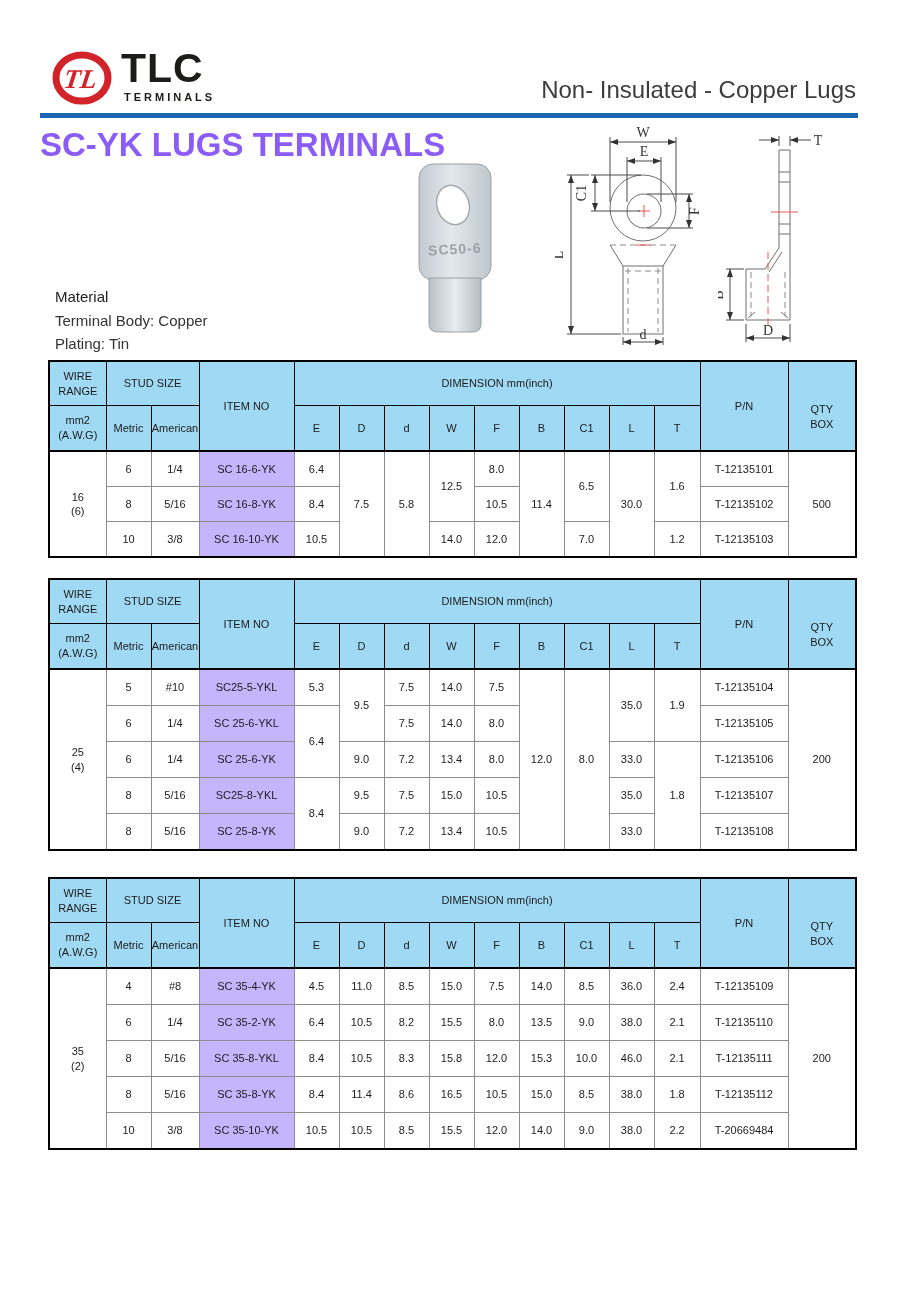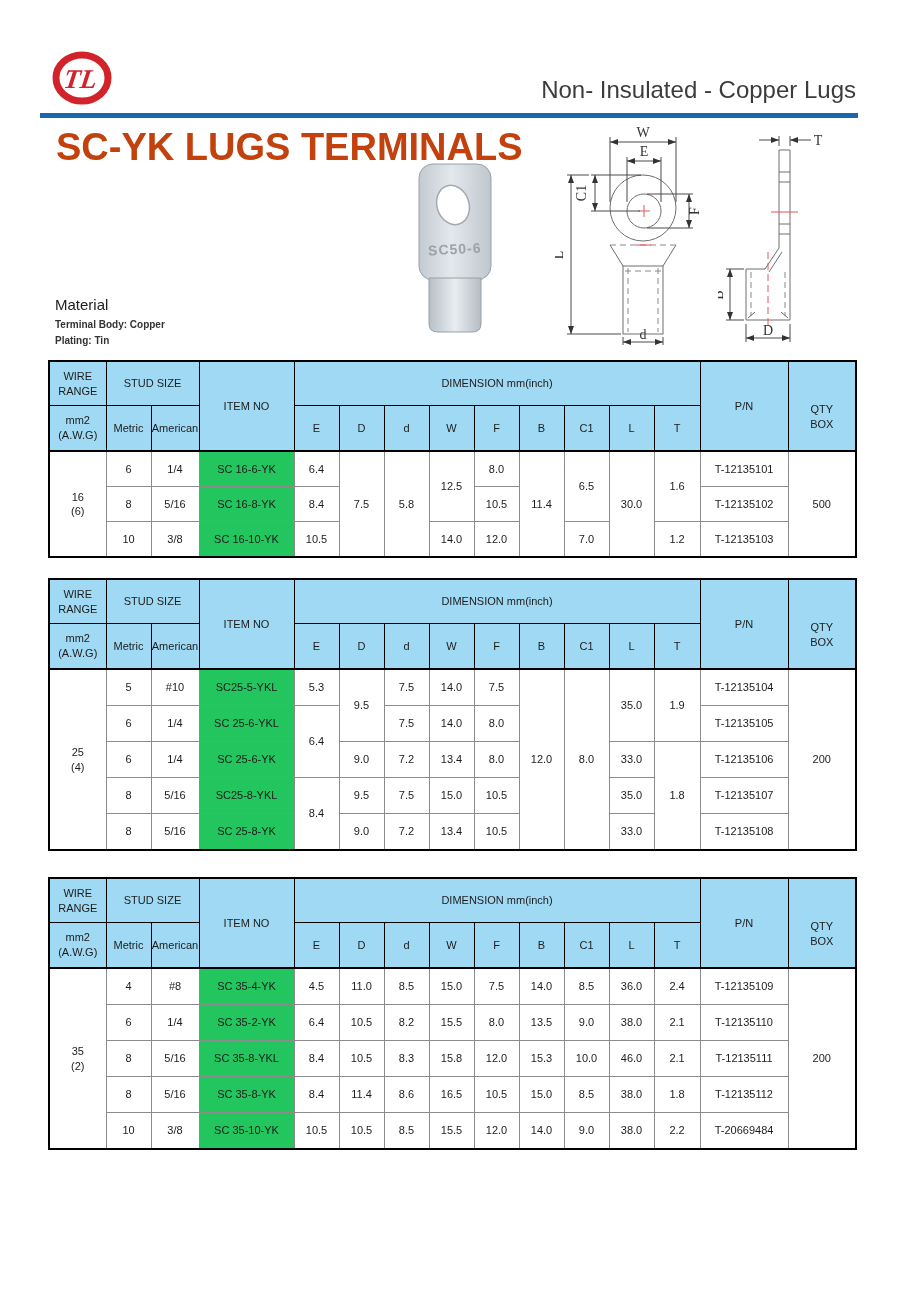--- a/index.html
+++ b/index.html
@@ -6,26 +6,26 @@
   body{width:900px;height:1303px;position:relative;background:#ffffff;
        font-family:"Liberation Sans",sans-serif;color:#222;overflow:hidden;}
 
   
   .logo{position:absolute;left:52px;top:50px;display:flex;align-items:flex-start;}
   .logo-text{margin-left:9px;}
   .logo-tlc{font-size:41px;font-weight:900;letter-spacing:1px;line-height:0.92;color:#1c1c1a;}
   .logo-sub{font-size:11px;font-weight:bold;letter-spacing:3px;color:#1c1c1a;margin-top:3px;padding-left:3px;}
   .subtitle{position:absolute;right:44px;top:76px;font-size:24px;color:#3c3c3c;}
   .rule{position:absolute;left:40px;top:113px;width:818px;height:5px;background:#1b66b1;}
-  .page-title{position:absolute;left:56px;top:126px;font-size:38px;font-weight:bold;color:#c2410c;}
+  .page-title{position:absolute;left:40px;top:126px;font-size:33px;font-weight:bold;color:#8b5cf6;}
 
   
   .material{position:absolute;left:55px;top:284px;}
-  .material-h{font-size:15px;color:#222;margin:12px 0 4px 0;font-weight:normal;}
-  .material-line{font-size:10px;color:#333;line-height:1.55;font-weight:bold;}
+  .material-h{font-size:15px;color:#222;margin:4px 0 4px 0;font-weight:normal;}
+  .material-line{font-size:15px;color:#333;line-height:1.55;}
 
   
   .photo{position:absolute;left:405px;top:158px;}
   .front-view{position:absolute;left:555px;top:124px;}
   .side-view{position:absolute;left:718px;top:124px;}
   .dim-label{font-family:"Liberation Serif",serif;font-size:14px;fill:#333;}
   .draw{stroke:#6e6e6e;stroke-width:1;fill:none;}
   .dimln{stroke:#4a4a4a;stroke-width:1;fill:none;}
   .dash{stroke:#8a8a8a;stroke-width:1;fill:none;stroke-dasharray:6 4;}
   .reddash{stroke:#e4555a;stroke-width:1;fill:none;stroke-dasharray:7 4;}
@@ -36,31 +36,35 @@
              width:809px;font-size:11px;color:#1c1c1c;border:2px solid #000;}
   .lug-table th{background:#a0d9f3;border:1px solid #000;font-weight:normal;
                 padding:0;text-align:center;white-space:pre-line;line-height:1.35;}
   .lug-table thead tr:nth-child(1) th{height:43px;}
   .lug-table thead tr:nth-child(2) th{height:44px;}
   .lug-table td{border:1px solid #8c8c8c;text-align:center;padding:0;
                 white-space:pre-line;line-height:1.3;}
   .lug-table tbody tr:first-child td{border-top:2px solid #000;}
   .t1 td{height:34px;}
   .t2 td,.t3 td{height:35px;}
-  .c-item{background:#22c55e;}
+  .c-item{background:#c4b5fd;}
   .th-qty span{display:inline-block;width:34px;margin-top:22px;}
 </style>
 </head>
 <body>
 
 <div class="logo">
   <svg width="60" height="58" viewBox="0 0 60 58">
     <ellipse cx="30" cy="28" rx="26" ry="23" fill="none" stroke="#d2232a" stroke-width="7"></ellipse>
     <text x="16" y="38" font-family="Liberation Serif, serif" font-style="italic" font-weight="bold" font-size="27" fill="#d2232a" transform="skewX(-8)">TL</text>
   </svg>
+  <div class="logo-text">
+    <div class="logo-tlc">TLC</div>
+    <div class="logo-sub">TERMINALS</div>
+  </div>
 </div>
 
 <div class="subtitle">Non- Insulated - Copper Lugs</div>
 <div class="rule"></div>
 <div class="page-title">SC-YK LUGS TERMINALS</div>
 
 <svg class="photo" width="100" height="185" viewBox="0 0 100 185">
   <defs>
     <linearGradient id="gph" x1="0" y1="0" x2="1" y2="0">
       <stop offset="0" stop-color="#c3cad0"></stop>

